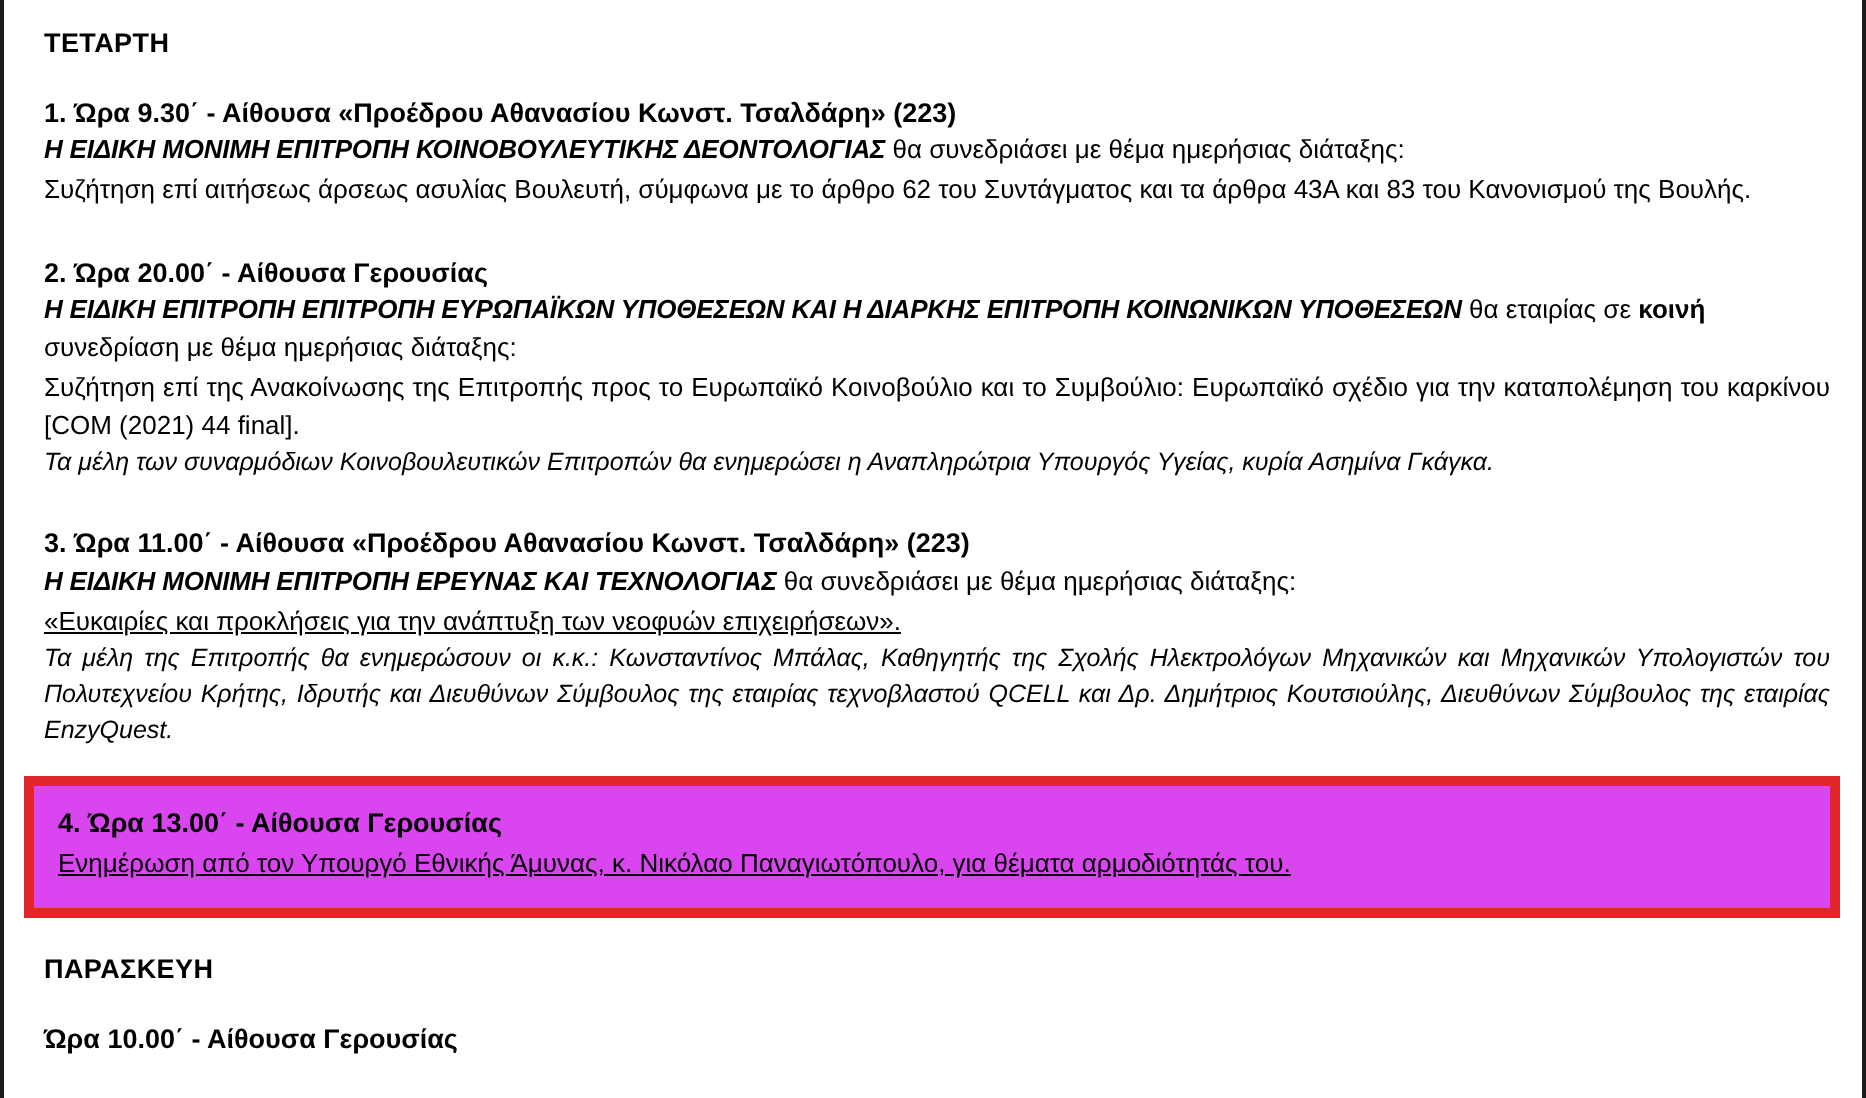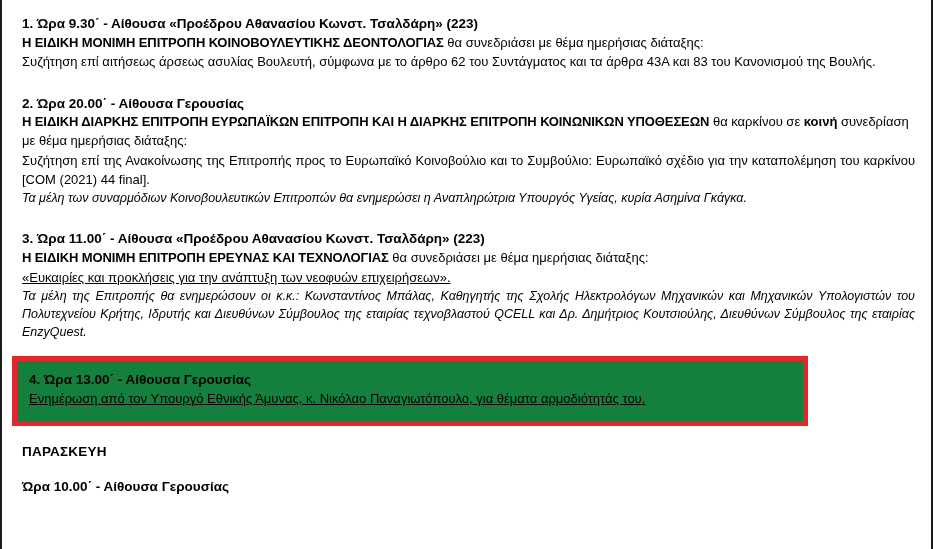--- a/index.html
+++ b/index.html
@@ -54,20 +54,21 @@
   }
 
   .entry-committee {
     font-size: 13px;
     line-height: 1.45;
     margin: 0;
   }
   .entry-committee .cm {
     font-weight: bold;
     letter-spacing: -0.1px;
+    font-style: italic;
   }
   .entry-committee .rest {
     font-weight: normal;
   }
 
   .entry-body {
     font-size: 13px;
     line-height: 1.48;
     margin: 0;
     text-align: justify;
@@ -87,50 +88,51 @@
 
   .b { font-weight: bold; }
 
   
   .highlight-box {
     position: relative;
     border: 5px solid #e1262c;
     margin: 14px 0 0 -10px;
     padding: 9px 10px 13px 12px;
     box-sizing: border-box;
-    width: 796px;
-    background: #15803d;
+    width: 908px;
+    background: #d946ef;
   }
   .highlight-box .entry-title,
   .highlight-box .entry-committee,
   .highlight-box .entry-body { margin: 0; }
   .spacer-md { height: 14px; }
   .spacer-lg { height: 18px; }
 </style>
 </head>
 <body>
 
 <div id="page">
   <div id="content">
 
+    <h2 class="day-heading">ΤΕΤΑΡΤΗ</h2>
 
     <div class="entry">
       <p class="entry-title">1. Ώρα 9.30΄ - Αίθουσα «Προέδρου Αθανασίου Κωνστ. Τσαλδάρη» (223)</p>
       <p class="entry-committee">
         <span class="cm">Η ΕΙΔΙΚΗ ΜΟΝΙΜΗ ΕΠΙΤΡΟΠΗ ΚΟΙΝΟΒΟΥΛΕΥΤΙΚΗΣ ΔΕΟΝΤΟΛΟΓΙΑΣ</span><span class="rest"> θα συνεδριάσει με θέμα ημερήσιας διάταξης:</span>
       </p>
       <p class="entry-body">Συζήτηση επί αιτήσεως άρσεως ασυλίας Βουλευτή, σύμφωνα με το άρθρο 62 του Συντάγματος και τα άρθρα 43Α και 83 του Κανονισμού της Βουλής.</p>
     </div>
 
     <div class="spacer-md"></div>
 
     <div class="entry">
       <p class="entry-title">2. Ώρα 20.00΄ - Αίθουσα Γερουσίας</p>
       <p class="entry-committee">
-        <span class="cm">Η ΕΙΔΙΚΗ ΔΙΑΡΚΗΣ ΕΠΙΤΡΟΠΗ ΕΥΡΩΠΑΪΚΩΝ ΕΠΙΤΡΟΠΗ ΚΑΙ Η ΔΙΑΡΚΗΣ ΕΠΙΤΡΟΠΗ ΚΟΙΝΩΝΙΚΩΝ ΥΠΟΘΕΣΕΩΝ</span><span class="rest"> θα καρκίνου σε </span><span class="b">κοινή</span><span class="rest"> συνεδρίαση με θέμα ημερήσιας διάταξης:</span>
+        <span class="cm">Η ΕΙΔΙΚΗ ΕΠΙΤΡΟΠΗ ΕΠΙΤΡΟΠΗ ΕΥΡΩΠΑΪΚΩΝ ΥΠΟΘΕΣΕΩΝ ΚΑΙ Η ΔΙΑΡΚΗΣ ΕΠΙΤΡΟΠΗ ΚΟΙΝΩΝΙΚΩΝ ΥΠΟΘΕΣΕΩΝ</span><span class="rest"> θα εταιρίας σε </span><span class="b">κοινή</span><span class="rest"> συνεδρίαση με θέμα ημερήσιας διάταξης:</span>
       </p>
       <p class="entry-body">Συζήτηση επί της Ανακοίνωσης της Επιτροπής προς το Ευρωπαϊκό Κοινοβούλιο και το Συμβούλιο: Ευρωπαϊκό σχέδιο για την καταπολέμηση του καρκίνου [COM (2021) 44 final].</p>
       <p class="entry-note nojust">Τα μέλη των συναρμόδιων Κοινοβουλευτικών Επιτροπών θα ενημερώσει η Αναπληρώτρια  Υπουργός Υγείας, κυρία Ασημίνα Γκάγκα.</p>
     </div>
 
     <div class="spacer-md"></div>
 
     <div class="entry">
       <p class="entry-title">3. Ώρα 11.00΄ - Αίθουσα «Προέδρου Αθανασίου Κωνστ. Τσαλδάρη» (223)</p>
       <p class="entry-committee">

